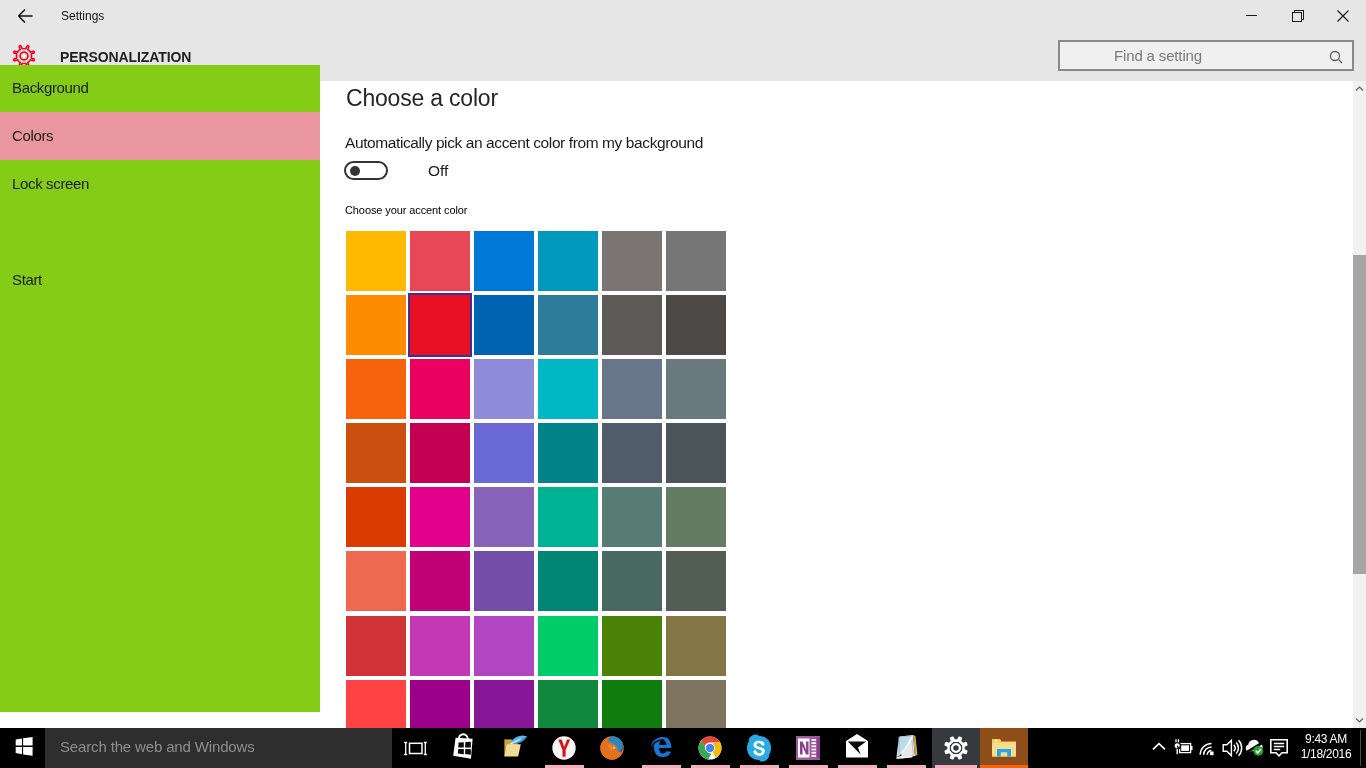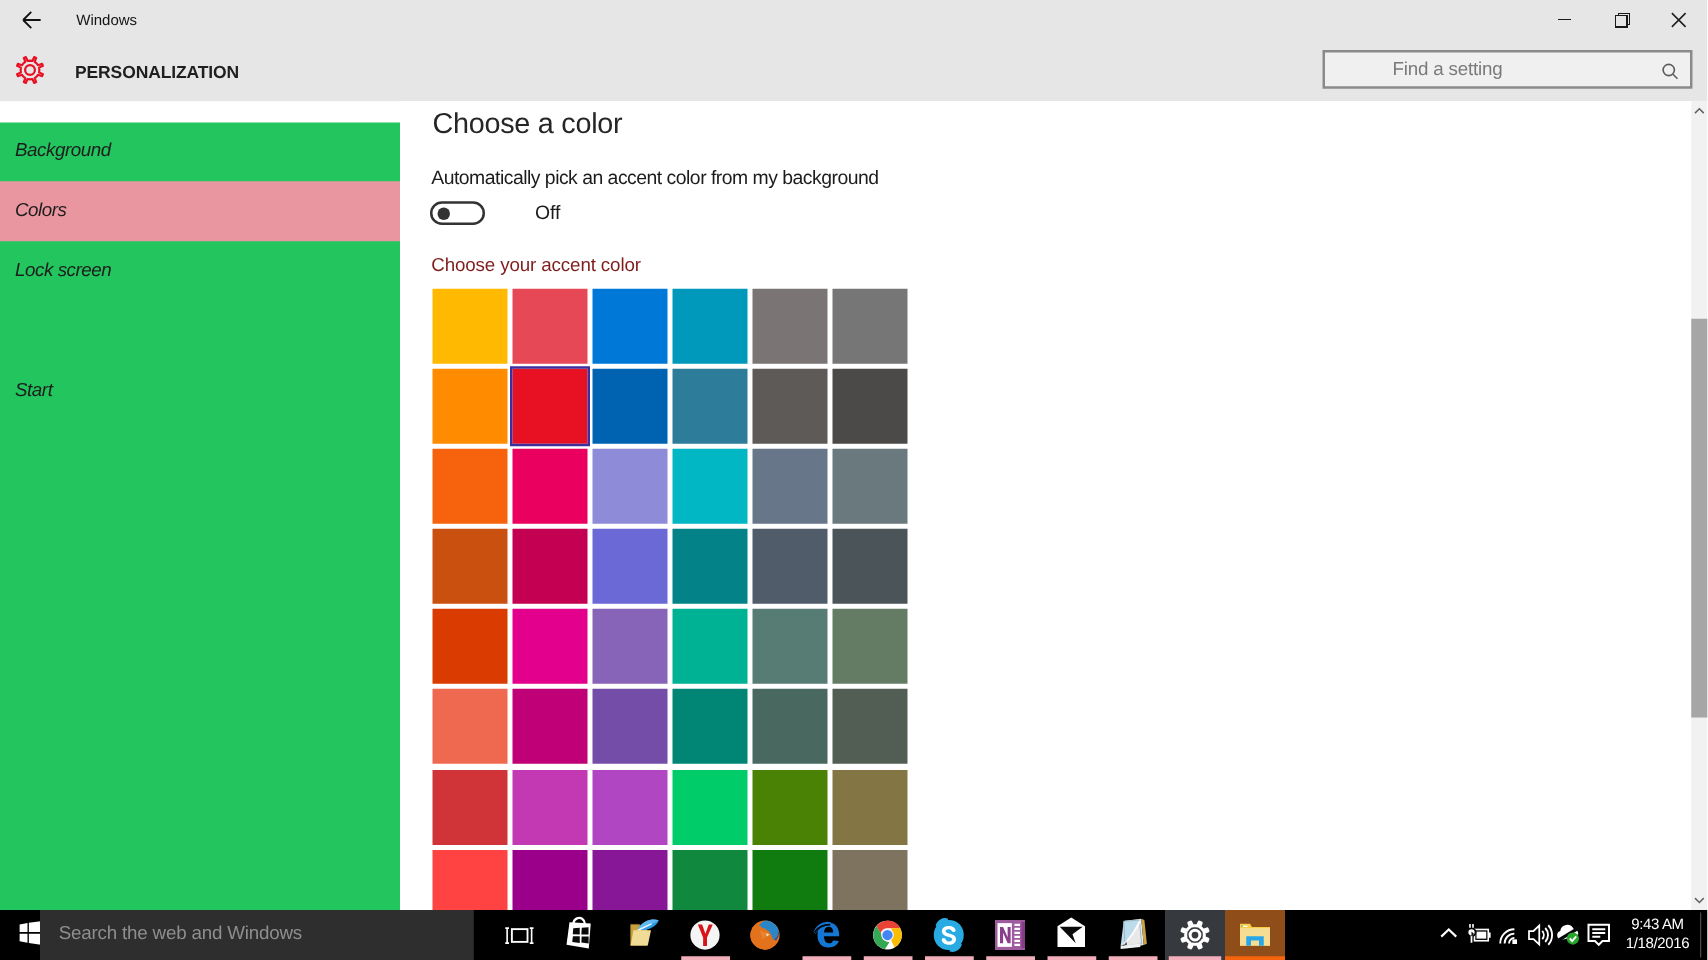--- a/index.html
+++ b/index.html
@@ -10,59 +10,59 @@
   #header { position:absolute; left:0; top:0; width:1366px; height:81px; background:#e6e6e6; }
   #backArrow { position:absolute; left:13px; top:5px; width:22px; height:22px; }
   #titleText { position:absolute; left:61px; top:9px; font-size:12px; color:#151515; }
   .wb { position:absolute; top:0; width:46px; height:32px; }
   #gearIcon { position:absolute; left:12px; top:44px; }
   #personalization { position:absolute; left:60px; top:49px; font-size:14px; font-weight:bold; color:#1f1f1f; letter-spacing:-0.1px; }
   #searchBox { position:absolute; left:1058px; top:40px; width:296px; height:31px; background:#f0f0f0; border:2px solid #8a8a8a; }
   #searchBox span { position:absolute; left:10px; top:5px; font-size:15px; letter-spacing:-0.15px; color:#7a7a7a;margin-left:44px; }
 
   
-  #sidebar { position:absolute; left:0; top:98px; width:320px; height:647px; background:#22c55e;font-style:italic; }
+  #sidebar { position:absolute; left:0; top:65px; width:320px; height:647px; background:#84cc16; }
   .navitem { position:absolute; left:0; width:320px; height:48px; line-height:48px; padding-left:12px; font-size:15px; letter-spacing:-0.35px; color:#1d1d1d; }
   #nav-colors { background:#ea96a0; }
 
   
   #content { position:absolute; left:320px; top:81px; width:1033px; height:647px; background:#ffffff; }
   #h1 { position:absolute; left:346px; top:85px; font-size:23px; font-weight:normal; color:#262626; letter-spacing:-0.2px; }
   #autoTxt { position:absolute; left:345px; top:134px; font-size:15.5px; color:#1c1c1c; letter-spacing:-0.4px; }
   #toggle { position:absolute; left:344px; top:161px; width:44px; height:19px; border:2px solid #333333; border-radius:10px; background:#fff; }
   #knob { position:absolute; left:3.5px; top:2.5px; width:10px; height:10px; border-radius:50%; background:#333333; }
   #offTxt { position:absolute; left:400px; top:162px; font-size:15.5px; color:#1c1c1c;margin-left:28px; }
-  #accentTxt { position:absolute; left:345px; top:204px; font-size:15px; color:#7f1d1d; letter-spacing:-0.1px; }
+  #accentTxt { position:absolute; left:345px; top:204px; font-size:11px; color:#000000; letter-spacing:-0.1px; }
   .sw { position:absolute; width:60px; height:60px; }
   #selSw { position:absolute; border:2px solid #3f2e9e; width:64px; height:64px; }
 
   
   #sbTrack { position:absolute; right:0; top:81px; width:13px; height:647px; background:#f1f1f1; }
   #sbThumb { position:absolute; right:0; top:174px; width:13px; height:319px; background:#a6a6a6; }
 
   
   #taskbar { position:absolute; left:0; top:728px; width:1366px; height:40px; background:#000000; }
-  #tbSearch { position:absolute; left:32px; top:0; width:347px; height:40px; background:#2e2e2e; }
+  #tbSearch { position:absolute; left:45px; top:0; width:347px; height:40px; background:#2e2e2e; }
   #tbSearch span { position:absolute; left:15px; top:10px; font-size:15px; letter-spacing:-0.15px; color:#8e8e8e; }
   .ticon { position:absolute; top:0; width:48px; height:40px; }
   .underline { position:absolute; top:37px; height:3px; background:#f3aebc; }
   #slotSettings { position:absolute; left:932px; top:0; width:48px; height:40px; background:#36393d; }
   #slotExplorer { position:absolute; left:980px; top:0; width:48px; height:40px; background:#8f4d1a; }
   #clock { position:absolute; left:1297px; top:4px; width:58px; text-align:center; color:#ffffff; font-size:12px; letter-spacing:-0.3px; line-height:15px; }
   #traySep { position:absolute; left:1360px; top:2px; width:1px; height:36px; background:#4a4a4a; }
 </style>
 </head>
 <body>
 <div id="screen">
 
   <div id="header">
     <svg id="backArrow" style="left:16px" viewBox="0 0 22 22">
         <path d="M2.5 11 H16.5 M2.5 11 L9 4.5 M2.5 11 L9 17.5" stroke="#111" stroke-width="1.5" fill="none"></path>
       </svg>
-    <div id="titleText">Windows</div>
+    <div id="titleText">Settings</div>
     <svg class="wb" style="right:92px" viewBox="0 0 46 32" shape-rendering="crispEdges">
         <path d="M18 15.5 H28.5" stroke="#1a1a1a" stroke-width="1.2"></path>
       </svg>
     <svg class="wb" style="right:46px" viewBox="0 0 46 32" shape-rendering="crispEdges">
         <path d="M18.5 12.5 h9 v9 h-9 z" fill="none" stroke="#1a1a1a" stroke-width="1"></path>
         <path d="M20.5 12.5 v-2 h9 v9 h-2" fill="none" stroke="#1a1a1a" stroke-width="1"></path>
       </svg>
     <svg class="wb" style="right:0" viewBox="0 0 46 32">
         <path d="M17.5 10.5 L28.5 21.5 M28.5 10.5 L17.5 21.5" stroke="#1a1a1a" stroke-width="1.2"></path>
       </svg>

